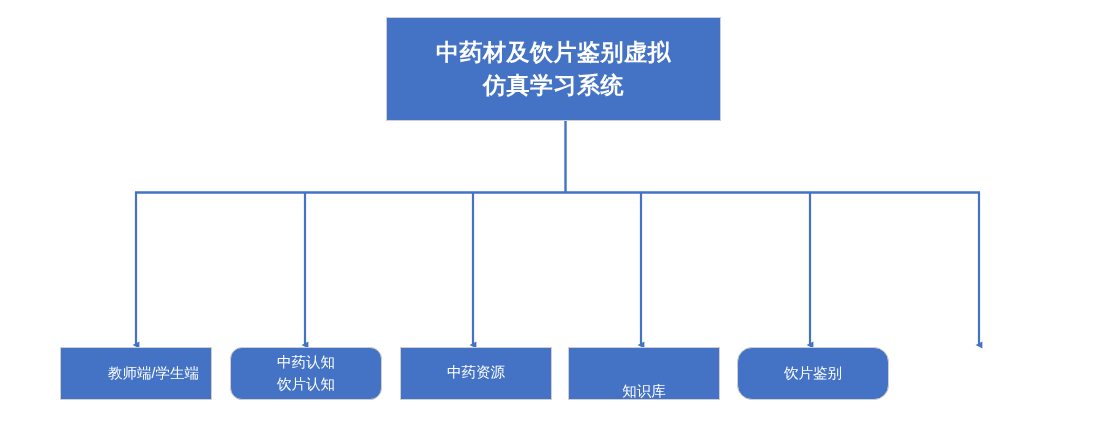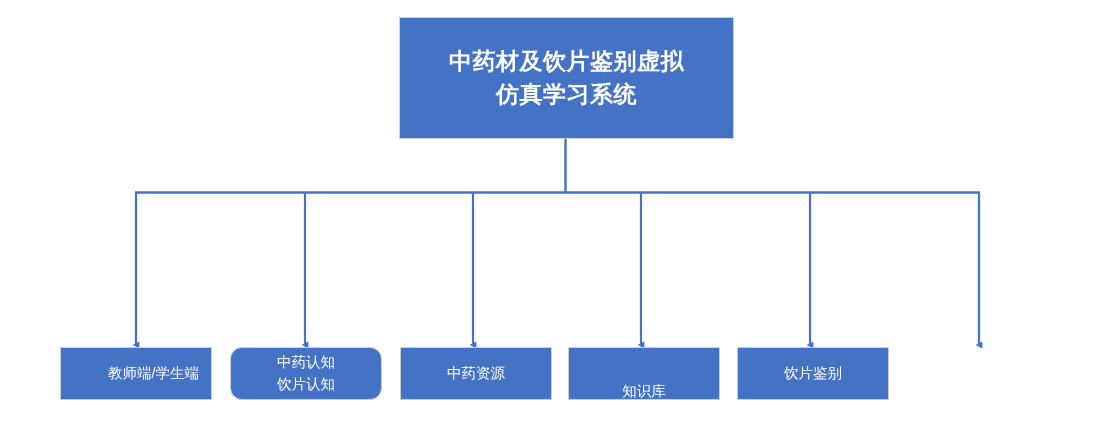--- a/index.html
+++ b/index.html
@@ -35,47 +35,47 @@
     background: #4472C4;
     border: 1px solid #D0CECE;
     color: #FFFFFF;
     display: flex;
     align-items: center;
     justify-content: center;
     text-align: center;
     line-height: 1.45;
   }
   .node-root {
-    left: 399px;
+    left: 386px;
     top: 17px;
     width: 335px;
-    height: 122px;
+    height: 104px;
     font-size: 23px;
     font-weight: 700;
     letter-spacing: 0.5px;
   }
   .node-root .node-label {
     padding: 0 18px;
   }
   .node-leaf {
     top: 347px;
     width: 152px;
     height: 53px;
     font-size: 14.5px;
     font-weight: 400;
   }
   .node-leaf .node-label {
     padding: 0 6px;
     white-space: pre-line;
   }
   .leaf-0 { left: 60px; }
   .leaf-1 { left: 230px; border-radius: 12px; }
-  .leaf-2 { left: 400px; }
+  .leaf-2 { left: 400px; font-family: Liberation Mono, monospace; }
   .leaf-3 { left: 568px; }
-  .leaf-4 { left: 737px; }
+  .leaf-4 { left: 737px; border-radius: 15px; }
   .leaf-5 { left: 905px; }
 </style>
 </head>
 <body>
 
 <div id="diagram-canvas">
 
   <svg class="connector-layer" width="1107" height="430" viewBox="0 0 1107 430" xmlns="http://www.w3.org/2000/svg">
     <defs>
       <marker id="arrowhead" markerWidth="8" markerHeight="8" refX="3.6" refY="4" orient="auto" markerUnits="userSpaceOnUse">

